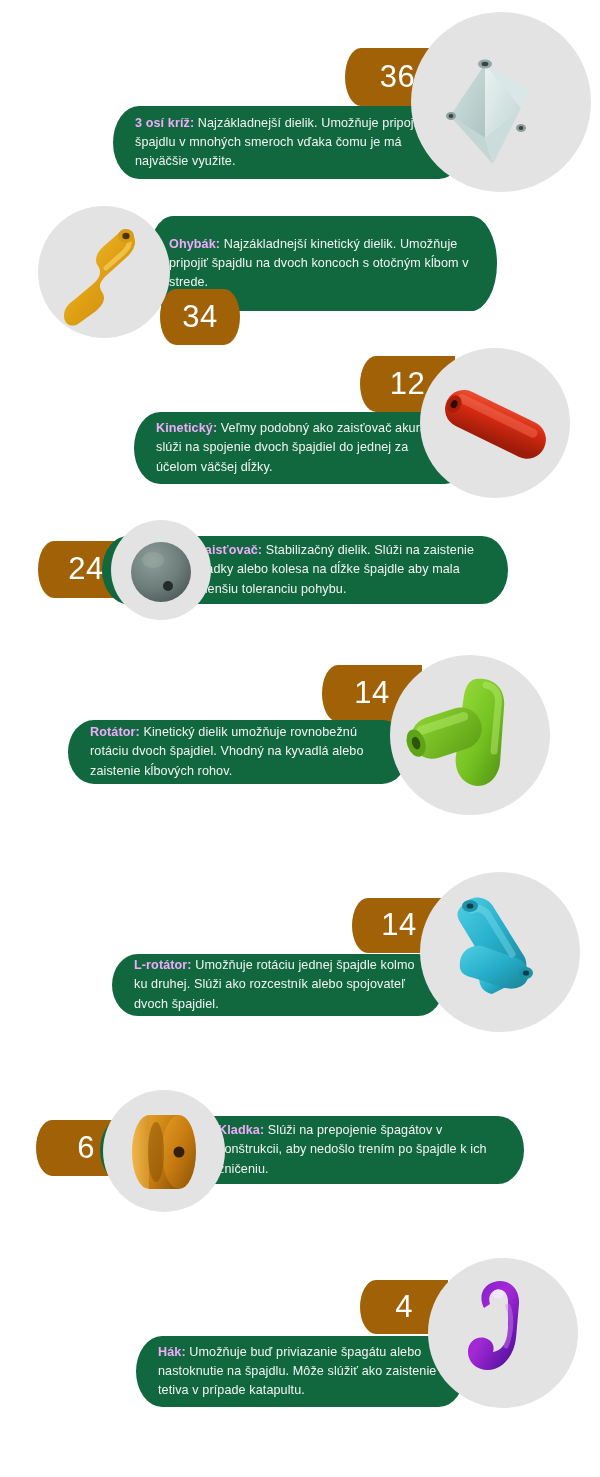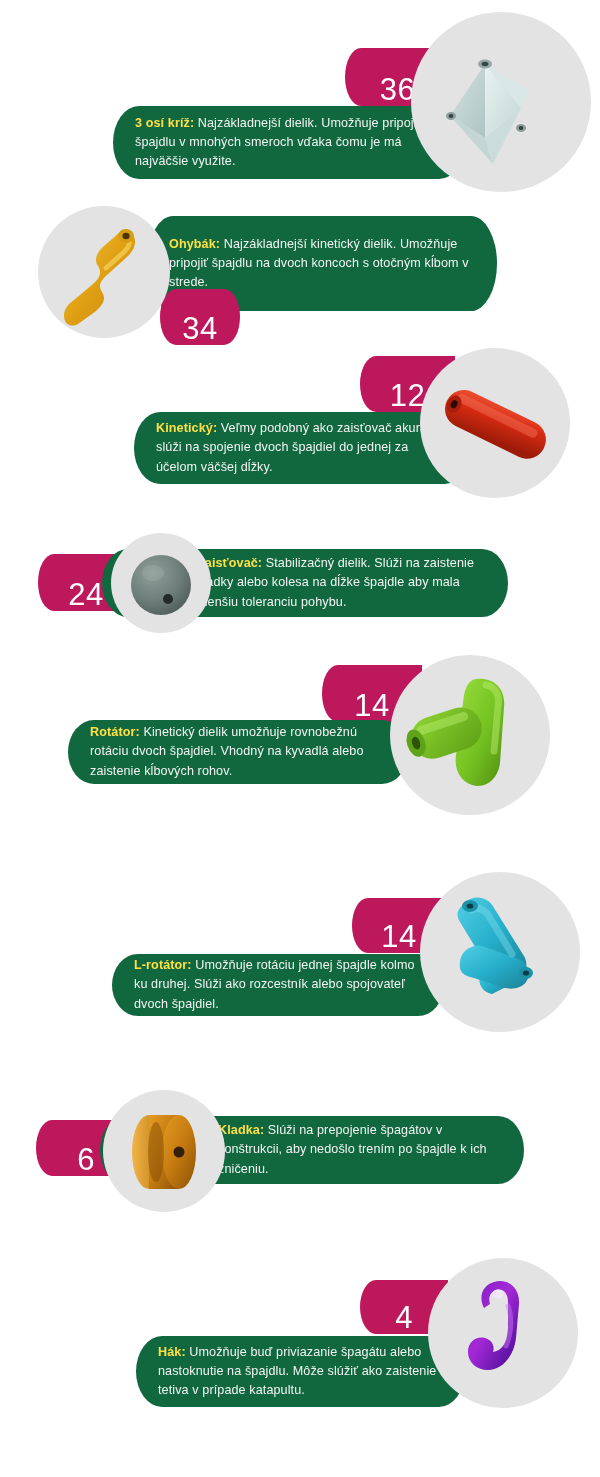--- a/index.html
+++ b/index.html
@@ -53,31 +53,31 @@
 
   .banner .txt {
     padding: 0 20px 0 22px;
     font-size: 12.6px;
     line-height: 1.52;
     letter-spacing: .1px;
     color: #f2f4f2;
   }
   .banner .txt b {
     font-weight: 700;
-    color: #fde047;
+    color: #f0abfc;
   }
 
   
   .badge {
     position: absolute;
-    background: #be185d;
+    background: #a16207;
     color: #ffffff;
     z-index: 2;
     display: flex;
-    align-items: flex-end;
+    align-items: center;
     justify-content: center;
     font-size: 31px;
     font-weight: 300;
     letter-spacing: .5px;
     line-height: 1;
   }
   .badge.notch-left {
     border-top-left-radius: 16px 50%;
     border-bottom-left-radius: 16px 50%;
   }
@@ -196,21 +196,21 @@
             <rect x="22" y="57" width="108" height="38" rx="19" fill="url(#red)"></rect>
             <rect x="30" y="63" width="88" height="9" rx="4.5" fill="#f4765c" opacity=".45"></rect>
             <ellipse cx="30" cy="76" rx="7" ry="9" fill="#a81e0a"></ellipse>
             <ellipse cx="30" cy="76" rx="3.2" ry="4.2" fill="#2b0b04"></ellipse>
           </g>
         </svg>
       </div>
     </div>
   </div>
 
-  <div class="row" style="top:525px;height:130px;padding-left:15px;">
+  <div class="row" style="top:512px;height:130px;padding-left:15px;">
     <div class="badge notch-left notch-right" style="left:38px;top:29px;width:96px;height:57px;">
       <span>24</span>
     </div>
 
     <div class="banner cap-left cap-right" style="left:102px;top:24px;width:406px;height:68px;">
       <div class="txt" style="padding-left:95px;">
         <b>Zaisťovač:</b> 
         <span>Stabilizačný dielik. Slúži na zaistenie kladky alebo kolesa na dĺžke špajdle aby mala menšiu toleranciu pohybu.</span>
       </div>
     </div>

